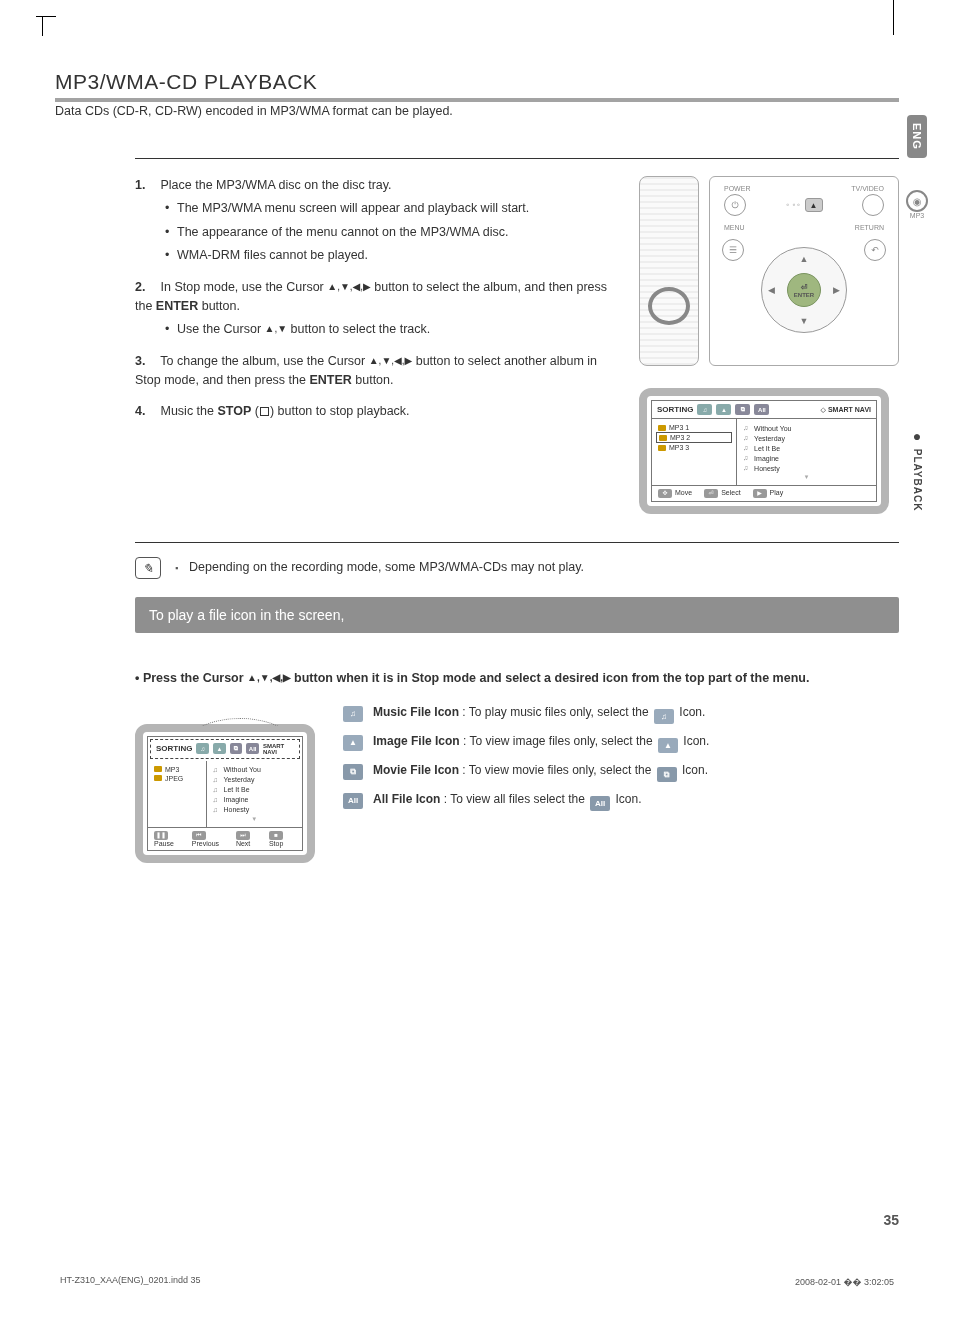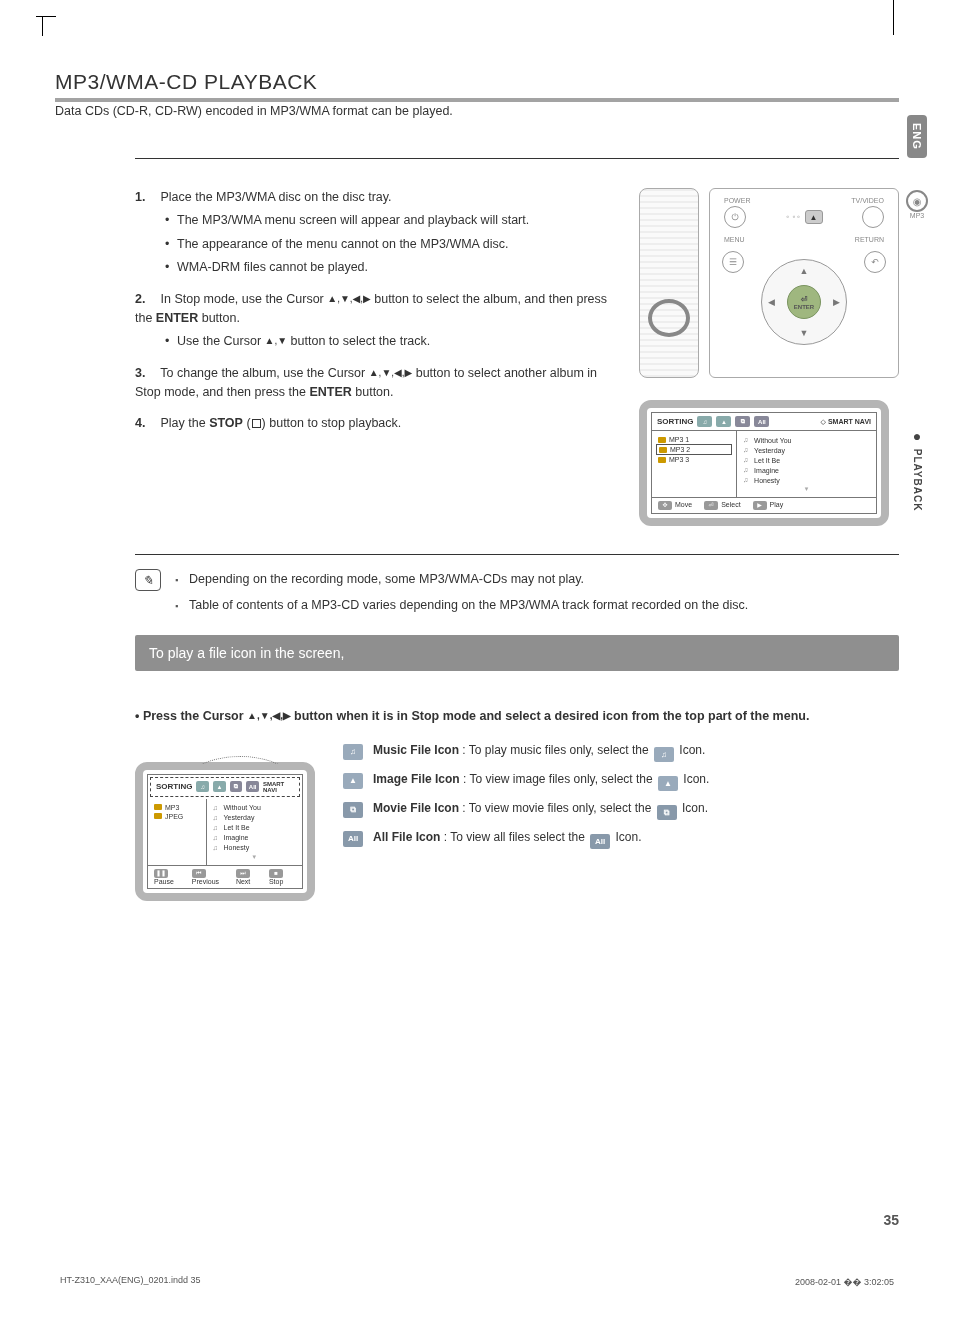--- a/index.html
+++ b/index.html
@@ -43,21 +43,21 @@
     width:22px; height:22px; border:2px solid #888; border-radius:50%;
     display:flex; align-items:center; justify-content:center; font-size:10px; color:#888;
     margin:0 auto;
   }
   .disc-badge .lbl { font-size:7px; color:#888; }
   h1.title {
     font-size: 21px; font-weight: normal; letter-spacing: 0.5px;
     border-bottom: 4px solid #a3a3a3; padding-bottom: 4px; margin-bottom: 2px;
   }
   .intro { font-size: 12.5px; color:#333; }
-  .content { margin-top: 40px; border-top: 1px solid #333; padding-top: 29px; margin-left: 80px; }
+  .content { margin-top: 40px; border-top: 1px solid #333; padding-top: 17px; margin-left: 80px; }
 
   .cols { display:flex; gap: 20px; }
   .left { flex: 1 1 55%; }
   .right { flex: 0 0 260px; }
 
   ol.steps { list-style:none; counter-reset: step; }
   ol.steps > li { counter-increment: step; margin-bottom: 12px; font-size:12.5px; line-height:1.55; }
   ol.steps > li::before { content: counter(step) "."; font-weight:bold; display:inline-block; width:22px; }
   ol.steps ul { list-style:none; margin-left: 30px; margin-top:4px; }
   ol.steps ul li { position:relative; padding-left:12px; margin-bottom:4px; }
@@ -201,21 +201,21 @@
           <li>
             <span>In Stop mode, use the Cursor </span><span class="tri">▲,▼,◀,▶</span><span> button to select the album, and then press the </span><span class="b">ENTER</span><span> button.</span>
             <ul>
               <li><span>Use the Cursor </span><span class="tri">▲,▼</span><span> button to select the track.</span></li>
             </ul>
           </li>
           <li>
             <span>To change the album, use the Cursor </span><span class="tri">▲,▼,◀,▶</span><span> button to select another album in Stop mode, and then press the </span><span class="b">ENTER</span><span> button.</span>
           </li>
           <li>
-            <span>Play the </span><span class="b">STOP</span> (<span class="stopbox"></span>)<span> button to stop playback.</span>
+            <span>Music the </span><span class="b">STOP</span> (<span class="stopbox"></span>)<span> button to stop playback.</span>
           </li>
         </ol>
       </div>
 
       <div class="right">
         <div class="remote-wrap">
           <div class="remote"></div>
           <div class="zoom">
             <div class="toprow">
               <span>POWER</span>
@@ -308,21 +308,20 @@
         </div>
 
       </div>
     </div>
 
     <hr class="hr">
     <div class="notes">
       <div class="note-icon">✎</div>
       <ul>
         <li>Depending on the recording mode, some MP3/WMA-CDs may not play.</li>
-        <li>Table of contents of a MP3-CD varies depending on the MP3/WMA track format recorded on the disc.</li>
       </ul>
     </div>
 
     <div class="bar">To play a file icon in the screen,</div>
 
     <p class="instruct">
       <span>•</span>
       <span>Press the Cursor </span><span class="tri">▲,▼,◀,▶</span><span> button when it is in Stop mode and select a desired icon from the top part of the menu.</span>
     </p>
 

